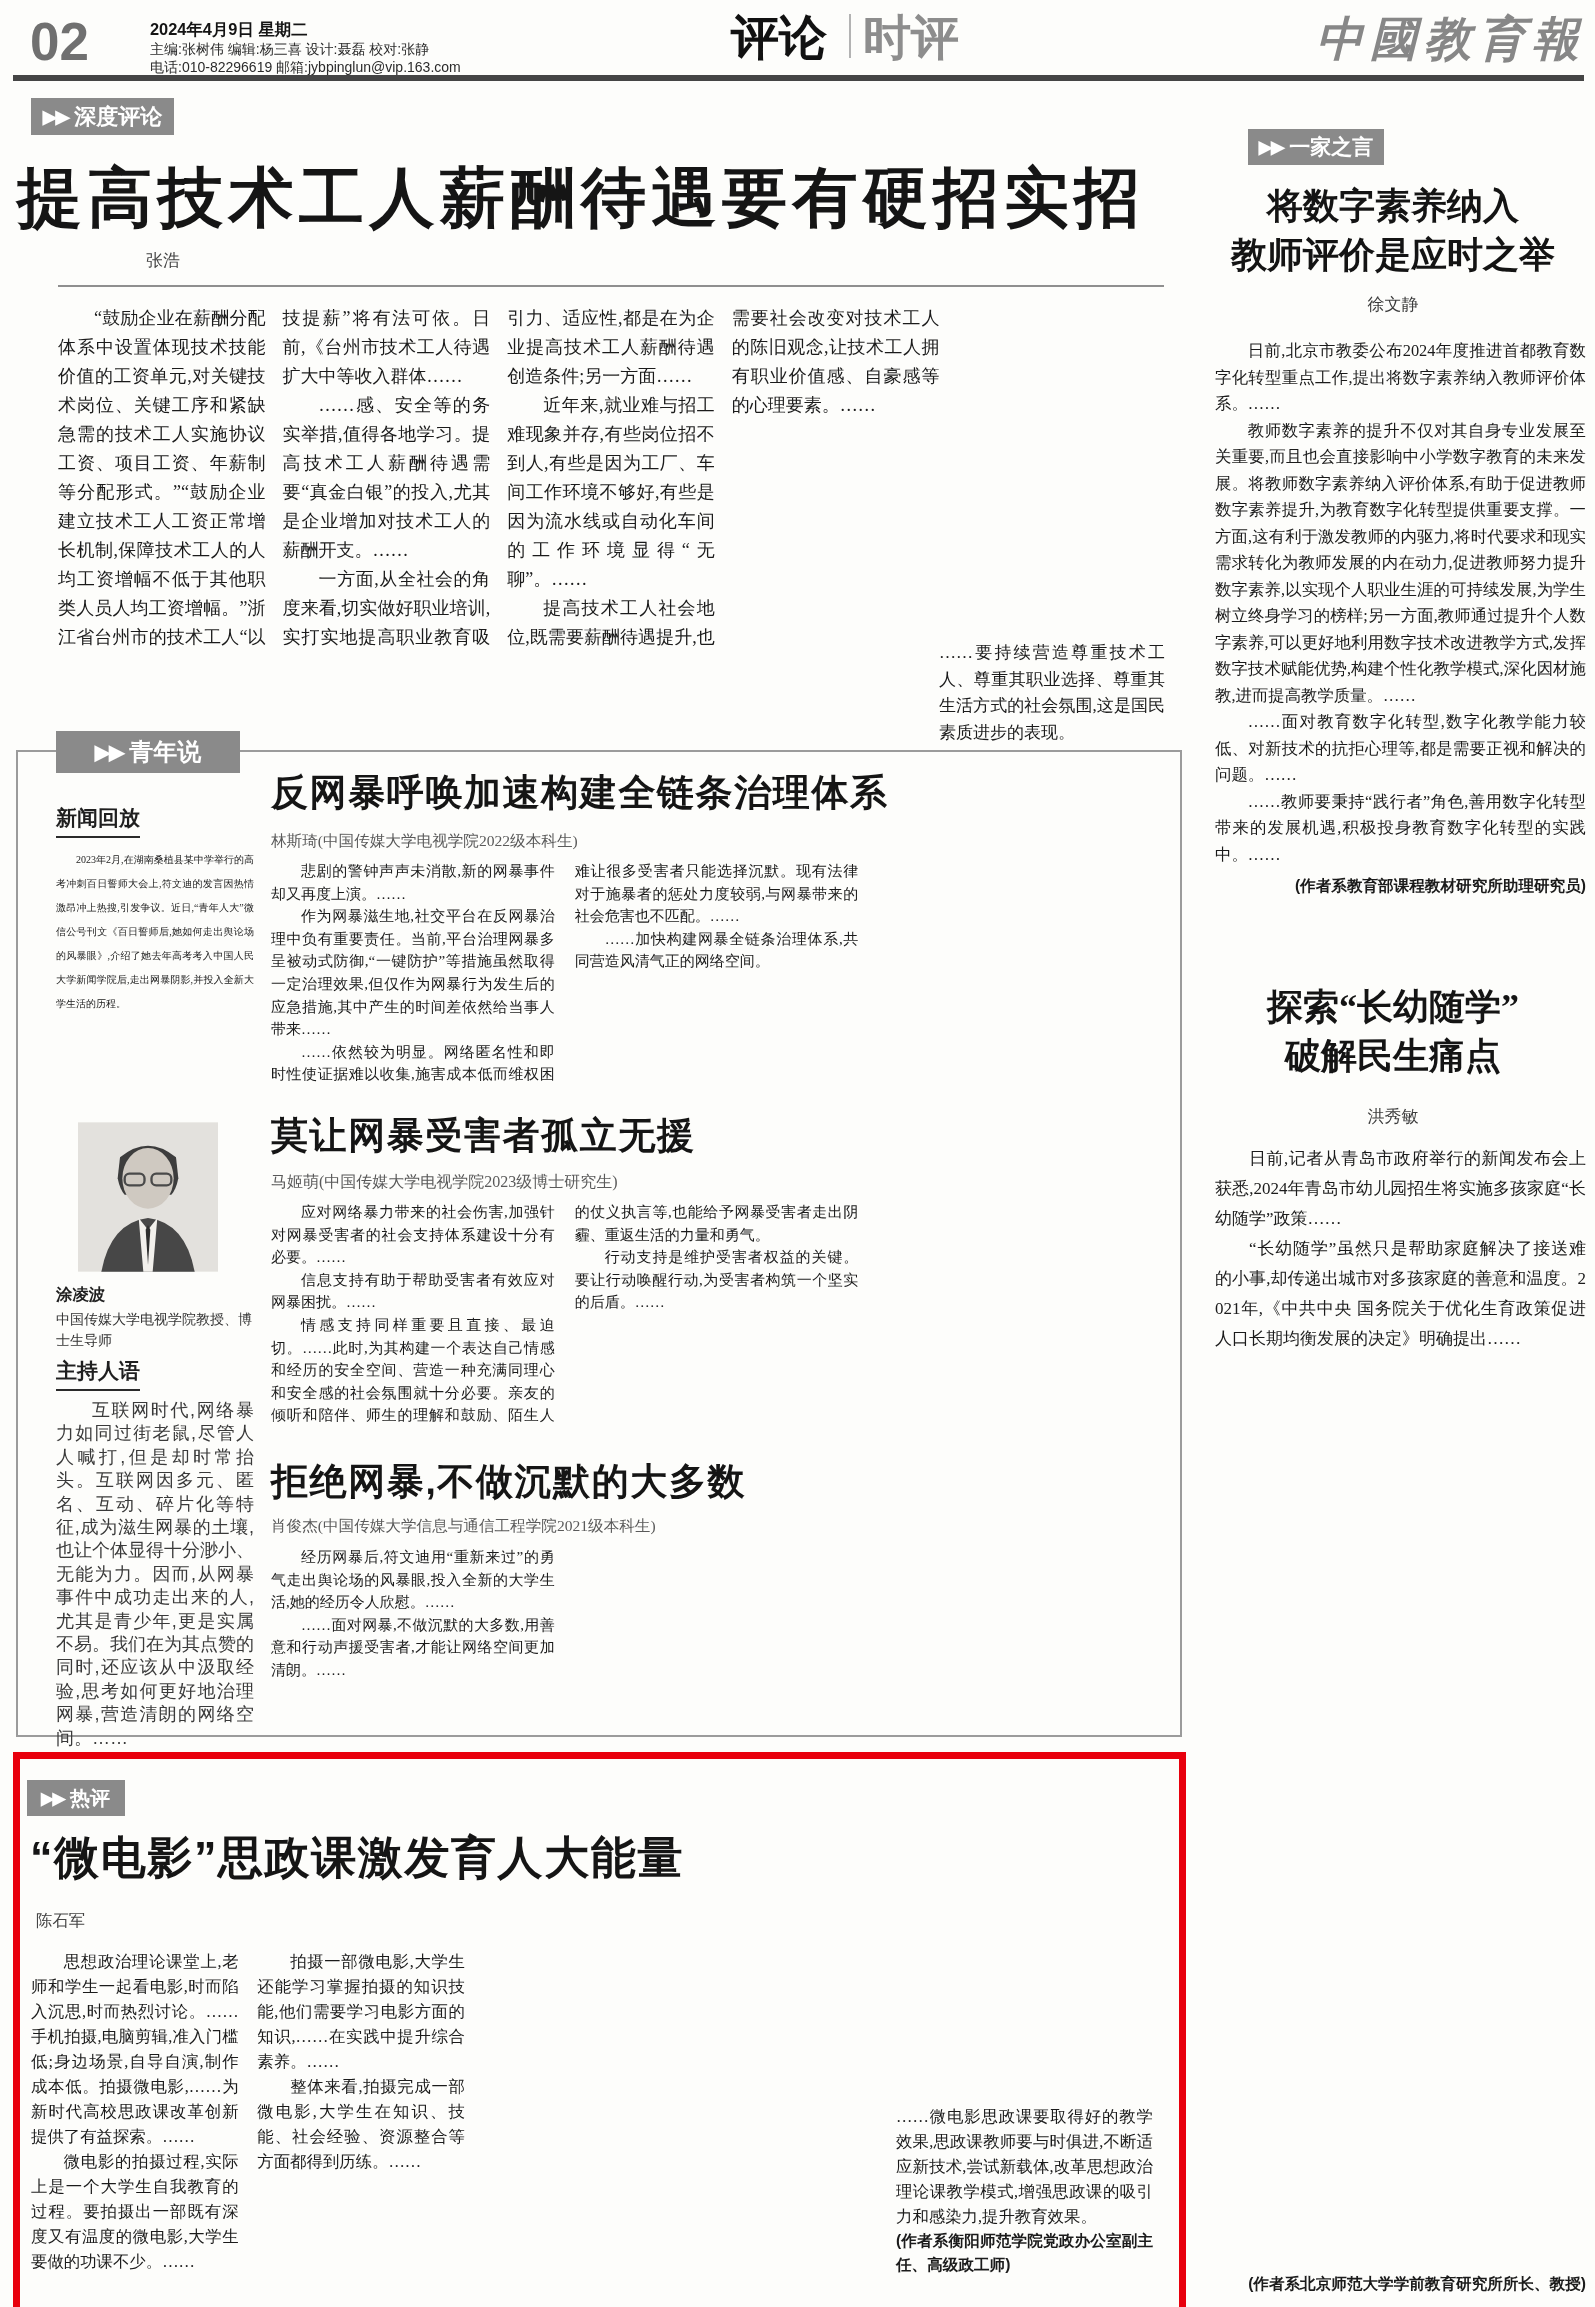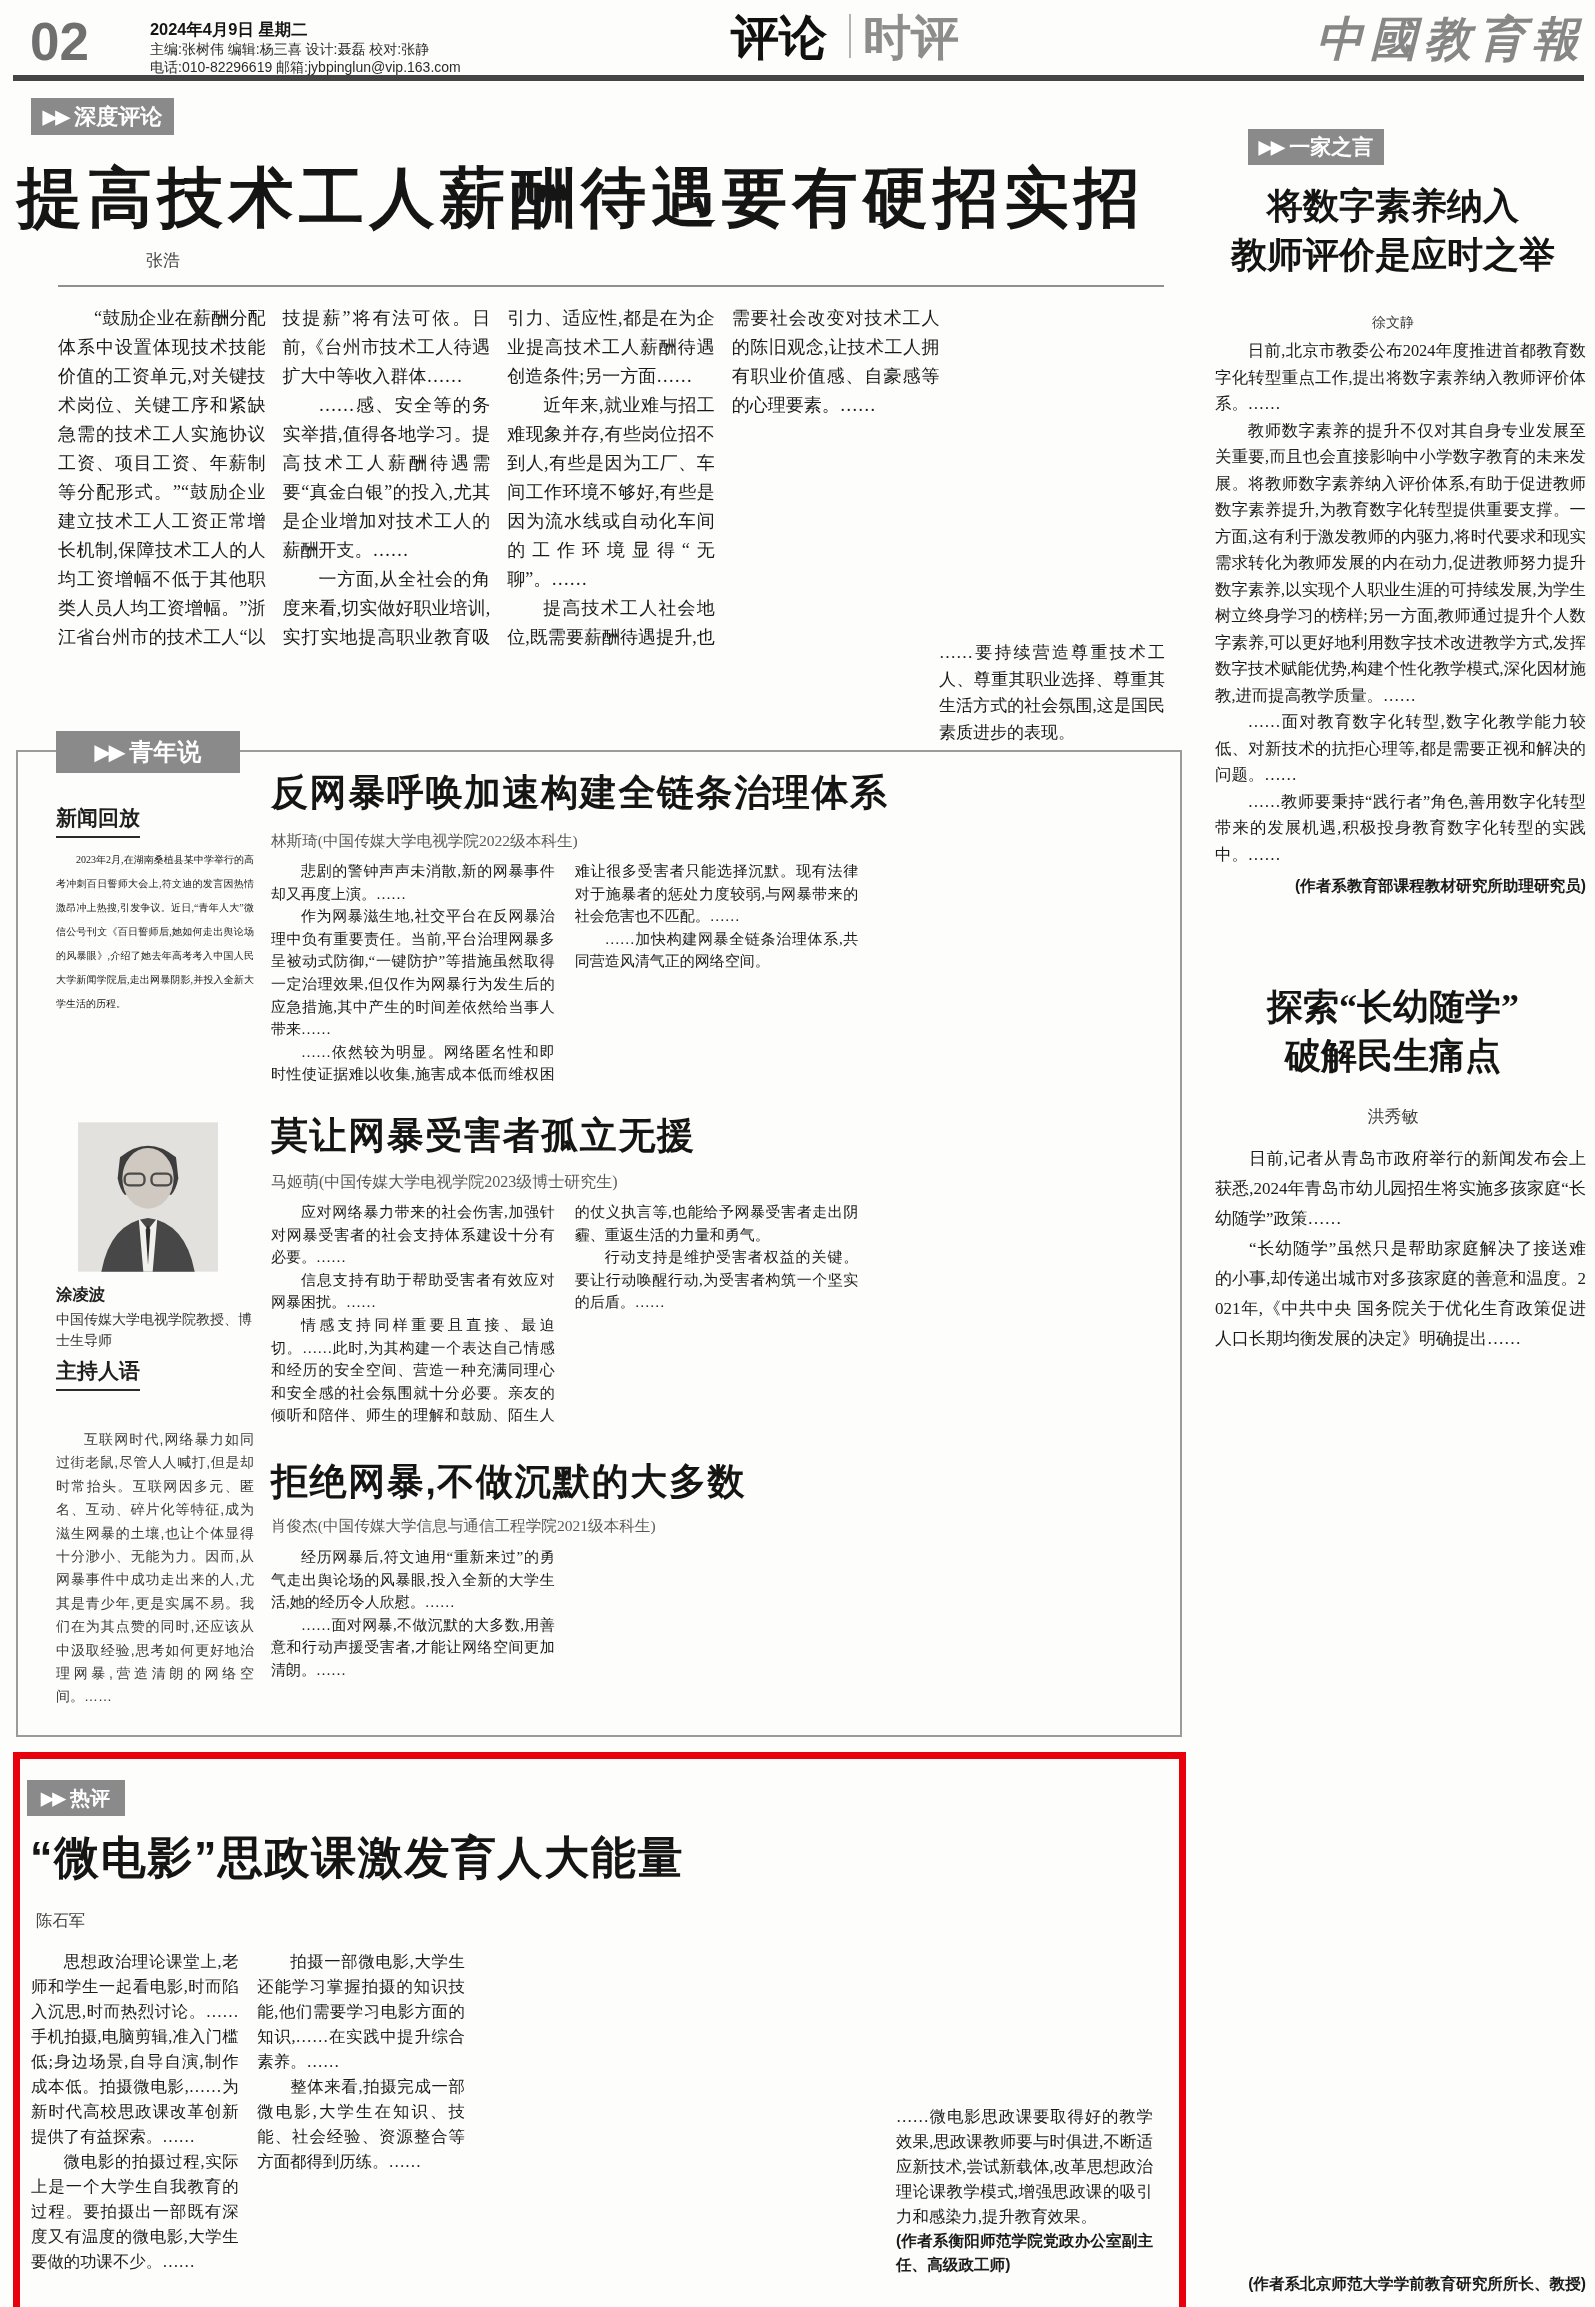--- a/index.html
+++ b/index.html
@@ -70,21 +70,21 @@
     <span>……要持续营造尊重技术工人、尊重其职业选择、尊重其生活方式的社会氛围,这是国民素质进步的表现。</span>
     <div class="attr sans" style="font-size:16.4px;line-height:26px;">(作者系中国教育科学研究院职业教育与继续教育研究所副所长、研究员)</div>
   </div>
 
   <div class="abs label" style="left:1248px;top:129px;width:136px;height:36px;font-size:21px;">
     <span class="chev">▶▶</span>
     <span>一家之言</span>
   </div>
   <div class="abs center serif-title" style="left:1200px;top:182px;width:386px;font-size:36px;">将数字素养纳入</div>
   <div class="abs center serif-title" style="left:1200px;top:231px;width:386px;font-size:36px;">教师评价是应时之举</div>
-  <div class="abs center" style="left:1200px;top:314px;width:386px;font-size:14px;color:#3c3c3c;">徐文静</div>
+  <div class="abs center" style="left:1200px;top:293px;width:386px;font-size:17px;color:#3c3c3c;">徐文静</div>
 
   <div class="abs justify flow" style="left:1215px;top:338px;width:371px;font-size:16.4px;line-height:26.5px;">
     <p>日前,北京市教委公布2024年度推进首都教育数字化转型重点工作,提出将数字素养纳入教师评价体系。……</p>
     <p>教师数字素养的提升不仅对其自身专业发展至关重要,而且也会直接影响中小学数字教育的未来发展。将教师数字素养纳入评价体系,有助于促进教师数字素养提升,为教育数字化转型提供重要支撑。一方面,这有利于激发教师的内驱力,将时代要求和现实需求转化为教师发展的内在动力,促进教师努力提升数字素养,以实现个人职业生涯的可持续发展,为学生树立终身学习的榜样;另一方面,教师通过提升个人数字素养,可以更好地利用数字技术改进教学方式,发挥数字技术赋能优势,构建个性化教学模式,深化因材施教,进而提高教学质量。……</p>
     <p>……面对教育数字化转型,数字化教学能力较低、对新技术的抗拒心理等,都是需要正视和解决的问题。……</p>
     <p>……教师要秉持“践行者”角色,善用数字化转型带来的发展机遇,积极投身教育数字化转型的实践中。……</p>
     <div class="attr sans" style="font-size:15.6px;line-height:25px;text-align:right;margin-top:4.7px;">(作者系教育部课程教材研究所助理研究员)</div>
   </div>
 
   <div class="box" style="left:15.6px;top:750px;width:1162px;height:983px;border:2.3px solid #9b9b9b;"></div>
@@ -109,21 +109,21 @@
       <path d="M20 128 q8 -42 40 -46 q32 4 40 46 z" fill="#474747"></path>
       <path d="M52 82 l8 10 l8 -10 l-4 46 l-8 0 z" fill="#f2f0ec"></path>
       <path d="M58 92 l2 -4 l2 4 l-2 30 z" fill="#2e2e2e"></path>
     </svg>
   </div>
 
   <div class="abs sans" style="left:56px;top:1284px;width:199px;font-size:16.4px;font-weight:bold;color:#1f1f1f;">涂凌波</div>
   <div class="abs sans" style="left:56px;top:1309px;width:199px;font-size:14px;line-height:21px;color:#333;">中国传媒大学电视学院教授、博士生导师</div>
 
   <div class="abs sans heading-underline" style="left:56px;top:1357px;font-size:21px;">主持人语</div>
-  <div class="abs sans justify flow host-words" style="left:56px;top:1428px;width:198px;font-size:14px;line-height:23.4px;">
+  <div class="abs sans justify flow host-words" style="left:56px;top:1399px;width:198px;font-size:18px;line-height:23.4px;">
     <p>互联网时代,网络暴力如同过街老鼠,尽管人人喊打,但是却时常抬头。互联网因多元、匿名、互动、碎片化等特征,成为滋生网暴的土壤,也让个体显得十分渺小、无能为力。因而,从网暴事件中成功走出来的人,尤其是青少年,更是实属不易。我们在为其点赞的同时,还应该从中汲取经验,思考如何更好地治理网暴,营造清朗的网络空间。……</p>
   </div>
 
   <div class="abs headline" style="left:271px;top:768px;font-size:37px;letter-spacing:1.6px;">反网暴呼唤加速构建全链条治理体系</div>
   <div class="abs author-line" style="left:271px;top:831px;font-size:15.6px;">林斯琦(中国传媒大学电视学院2022级本科生)</div>
   <div class="abs cols" style="left:271px;top:860px;width:891px;height:240px;column-count:3;column-gap:20px;
        font-size:15px;line-height:22.6px;">
     <p>悲剧的警钟声声未消散,新的网暴事件却又再度上演。……</p>
     <p>作为网暴滋生地,社交平台在反网暴治理中负有重要责任。当前,平台治理网暴多呈被动式防御,“一键防护”等措施虽然取得一定治理效果,但仅作为网暴行为发生后的应急措施,其中产生的时间差依然给当事人带来……</p>
     <p>……依然较为明显。网络匿名性和即时性使证据难以收集,施害成本低而维权困难让很多受害者只能选择沉默。现有法律对于施暴者的惩处力度较弱,与网暴带来的社会危害也不匹配。……</p>

